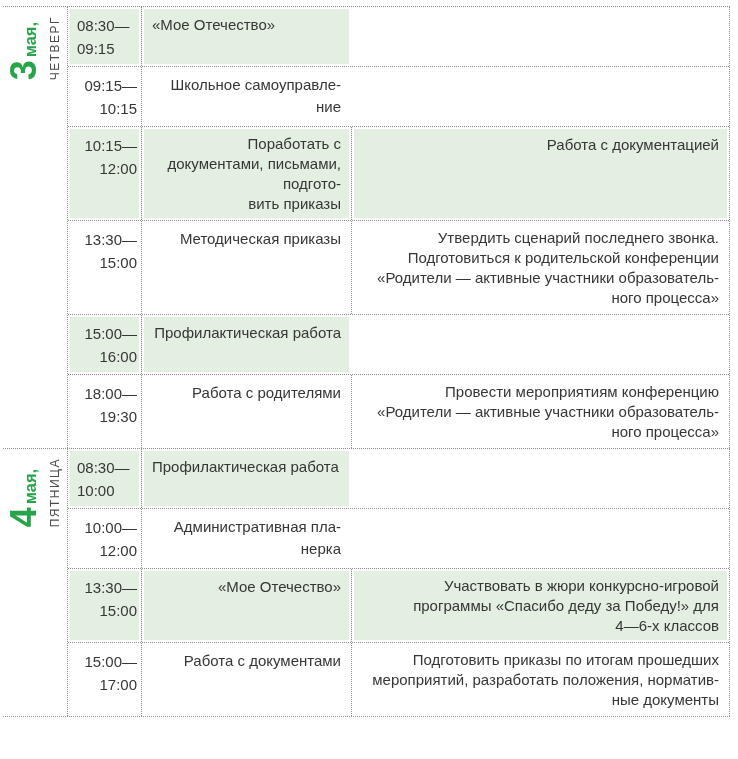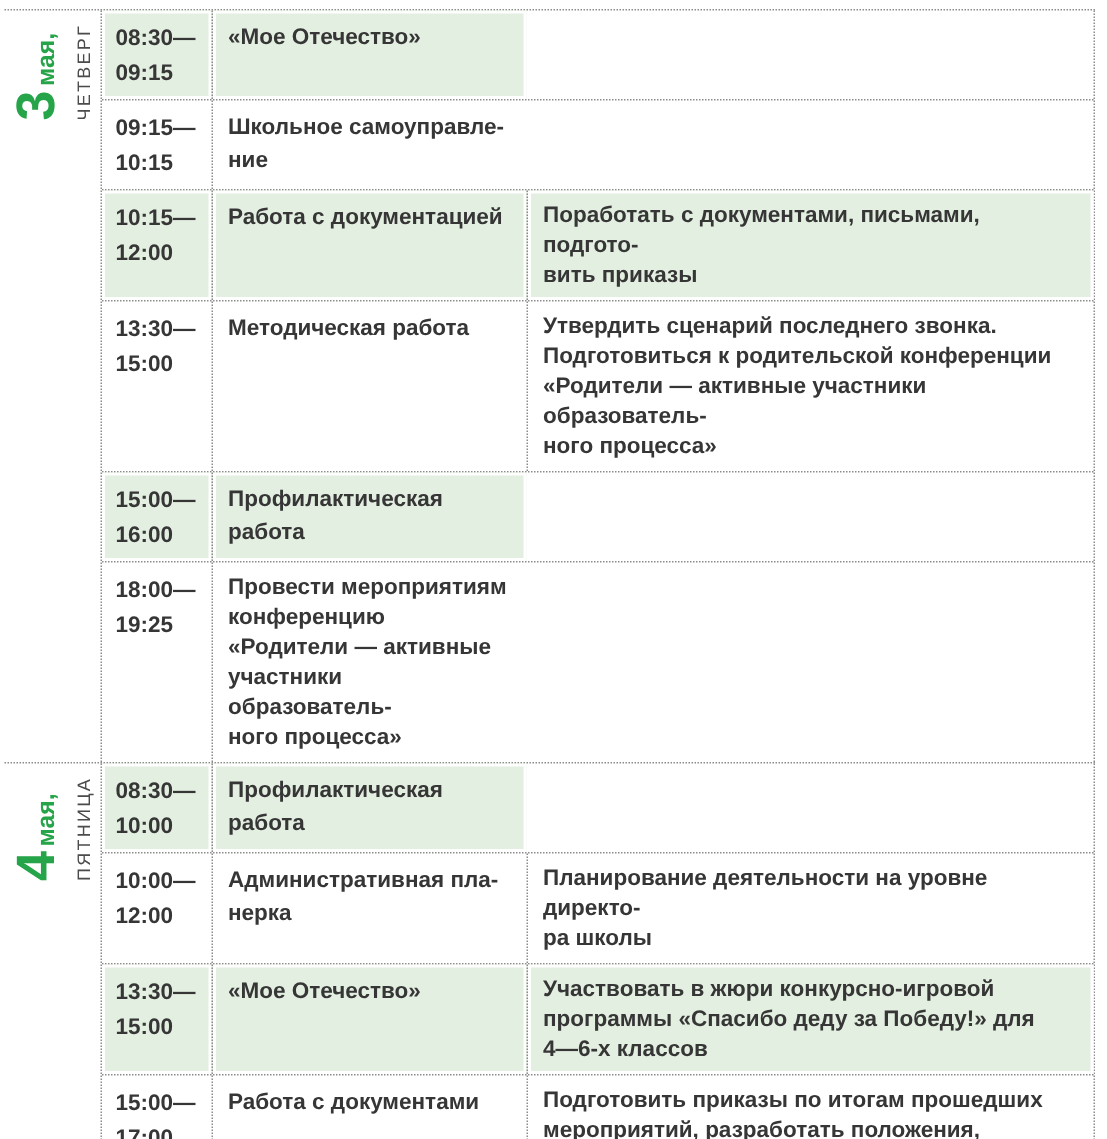--- a/index.html
+++ b/index.html
@@ -46,27 +46,26 @@
   }
   .day-weekday{
     font-size:12px; line-height:17px; letter-spacing:1.5px;
     color:var(--weekday); font-weight:normal;
   }
 
   .rows{
     flex:1;
     border-left:1px dotted var(--border);
     border-right:1px dotted var(--border);
-    font-weight:bold;
   }
   .row{
     display:grid;
     grid-template-columns:73px 210px 1fr;
   }
-  .row + .row{ border-top:1px dotted var(--border); }
+  .row + .row{ border-top:1px dotted var(--border);text-align:right; }
 
   .cell{
     padding:7px 10px 6px 10px;
     font-size:15px;
     white-space:pre-line;
   }
   .cell + .cell{ border-left:1px dotted var(--border); }
   .cell.time{ line-height:23px; padding-left:9px; padding-right:4px; }
   .cell.activity{ line-height:22px; }
   .cell.desc{ line-height:20px; }
@@ -100,44 +99,45 @@
   <div class="row">
     <div class="cell time">09:15—
 10:15</div>
     <div class="cell activity">Школьное самоуправле-
 ние</div>
   </div>
 
   <div class="row green">
     <div class="cell time">10:15—
 12:00</div>
-    <div class="cell activity">Работа с документацией</div>
     <div class="cell desc">Поработать с документами, письмами, подгото-
 вить приказы</div>
+    <div class="cell activity">Работа с документацией</div>
   </div>
 
   <div class="row">
     <div class="cell time">13:30—
 15:00</div>
-    <div class="cell activity">Методическая работа</div>
+    <div class="cell activity">Методическая приказы</div>
     <div class="cell desc">Утвердить сценарий последнего звонка.
 Подготовиться к родительской конференции
 «Родители — активные участники образователь-
 ного процесса»</div>
   </div>
 
   <div class="row green">
     <div class="cell time">15:00—
 16:00</div>
     <div class="cell activity">Профилактическая работа</div>
   </div>
 
   <div class="row">
     <div class="cell time">18:00—
-19:25</div>
+19:30</div>
+    <div class="cell activity">Работа с родителями</div>
     <div class="cell desc">Провести мероприятиям конференцию
 «Родители — активные участники образователь-
 ного процесса»</div>
   </div>
 </div>
   </section>
 
   <section class="day-section">
     <div class="day-col">
       <div class="day-label">
@@ -152,22 +152,20 @@
     <div class="cell time">08:30—
 10:00</div>
     <div class="cell activity">Профилактическая работа</div>
   </div>
 
   <div class="row">
     <div class="cell time">10:00—
 12:00</div>
     <div class="cell activity">Административная пла-
 нерка</div>
-    <div class="cell desc">Планирование деятельности на уровне директо-
-ра школы</div>
   </div>
 
   <div class="row green">
     <div class="cell time">13:30—
 15:00</div>
     <div class="cell activity">«Мое Отечество»</div>
     <div class="cell desc">Участвовать в жюри конкурсно-игровой
 программы «Спасибо деду за Победу!» для
 4—6-х классов</div>
   </div>

